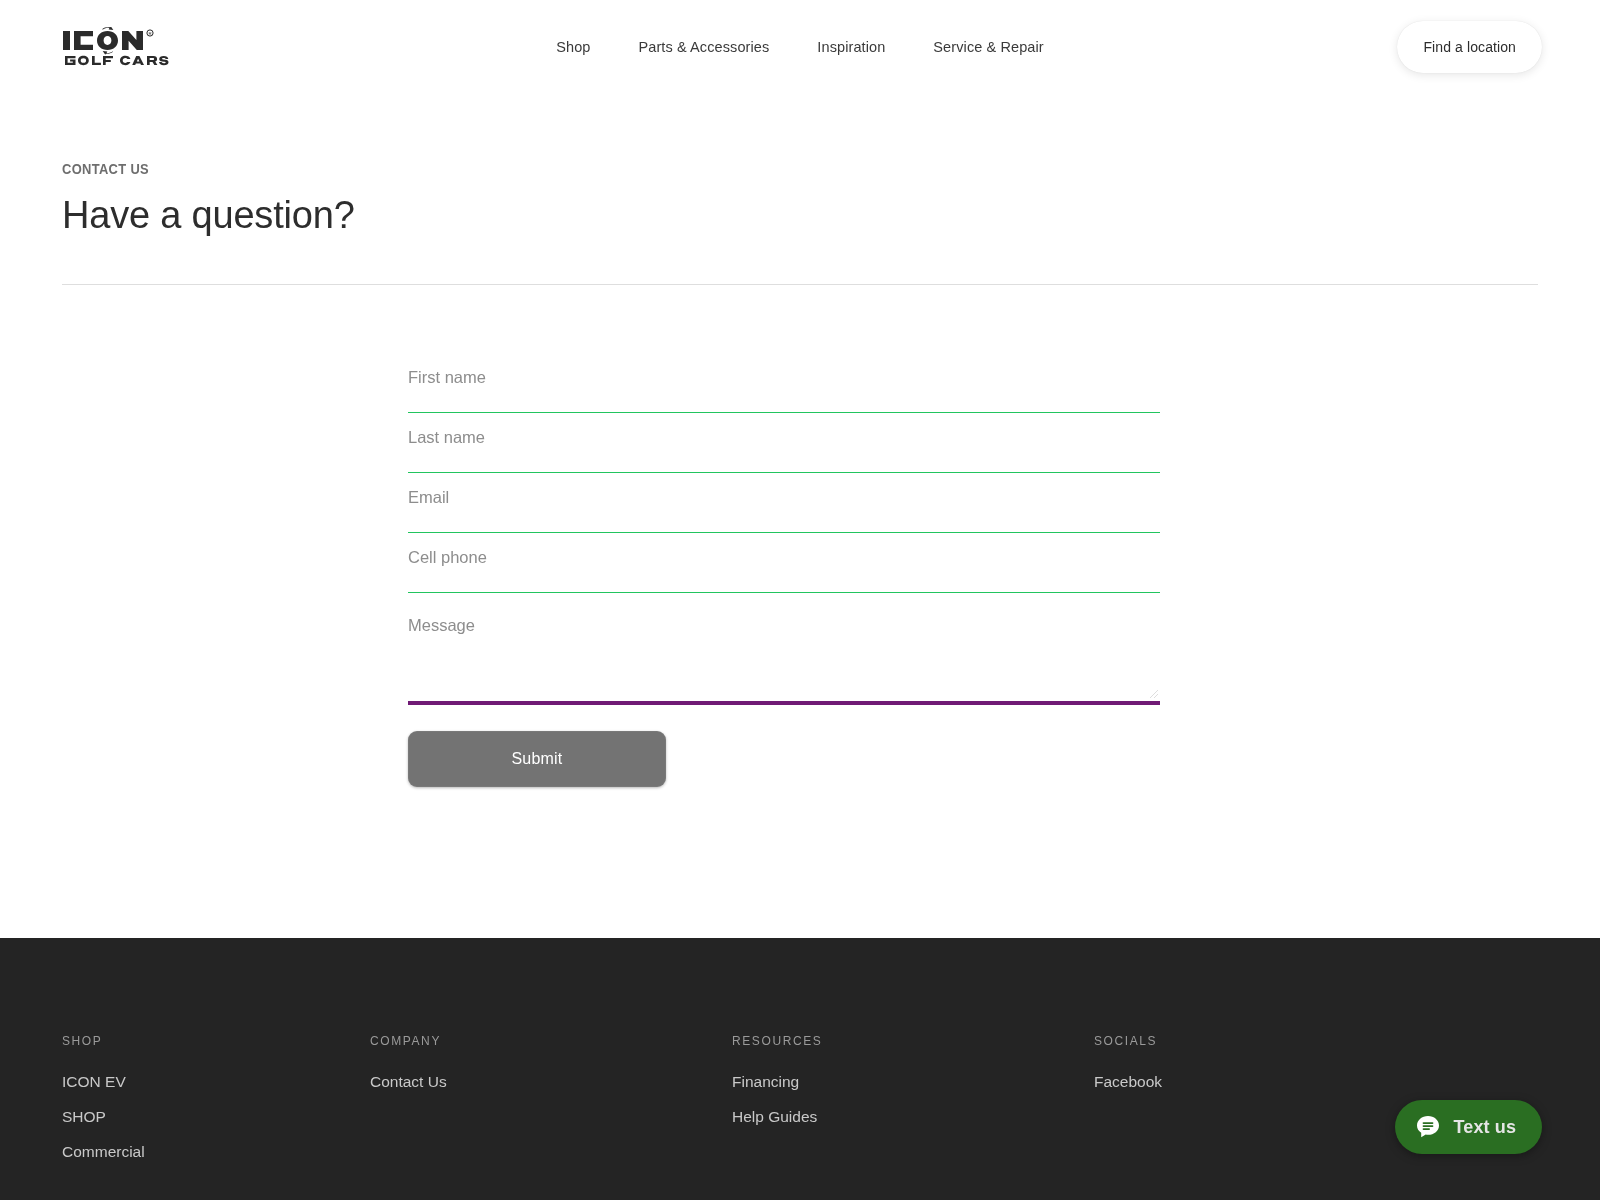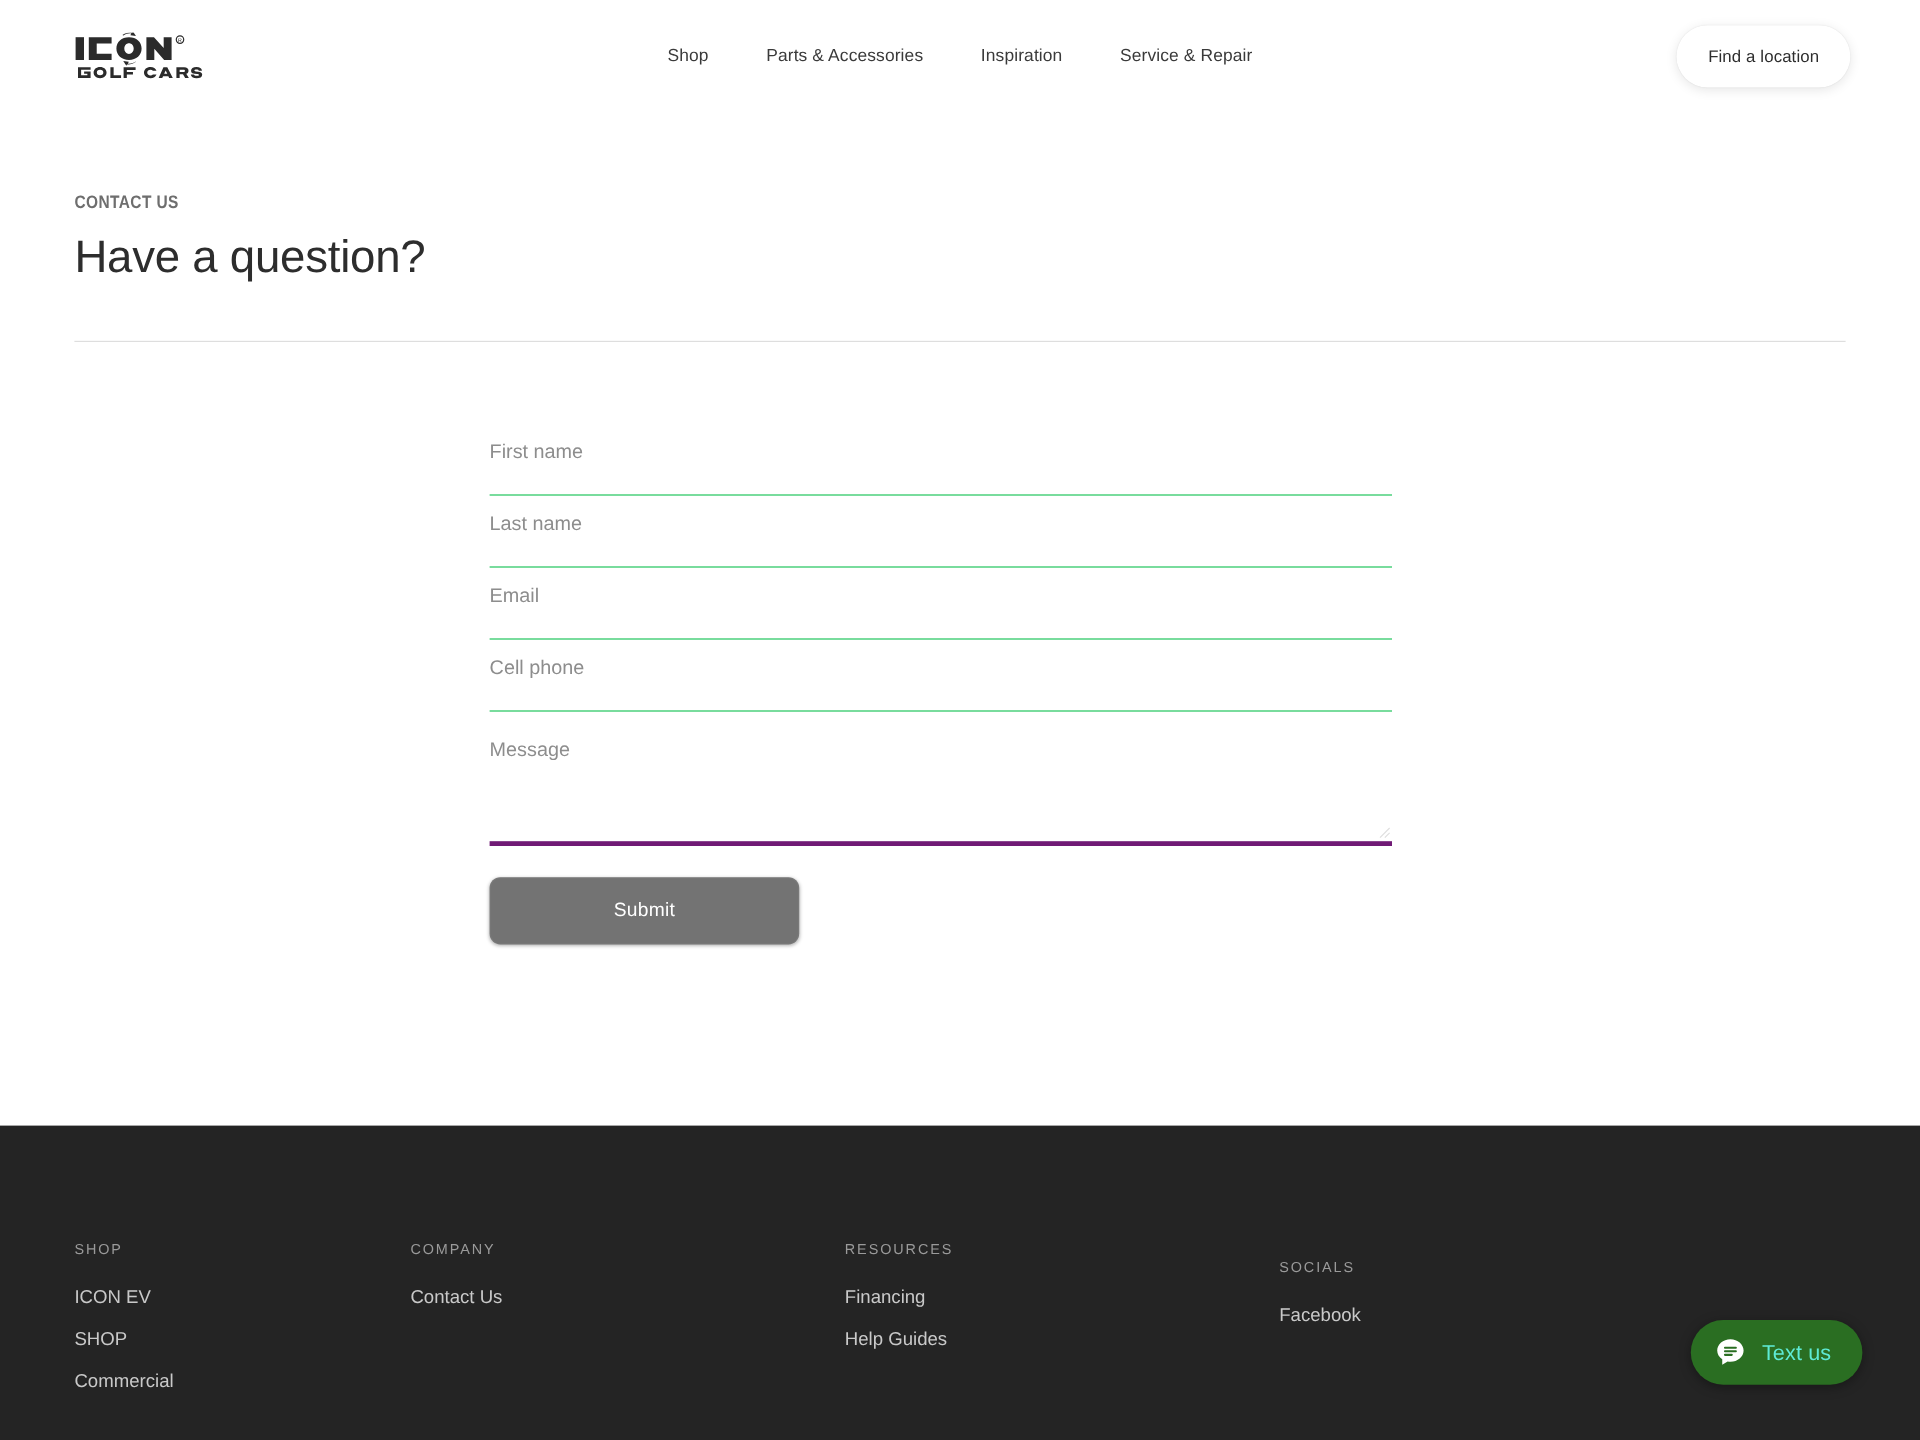--- a/index.html
+++ b/index.html
@@ -228,24 +228,24 @@
   .footer-inner {
     position: relative;
     display: flex;
     padding: 96px 0 0 0;
   }
 
   .fcol {
     flex: none;
   }
   .fcol.shop      { width: 342px; padding-left: 62px; }
-  .fcol.company   { width: 362px; }
+  .fcol.company   { width: 362px; margin-left: 28px; }
   .fcol.resources { width: 362px; }
   .fcol.locations { width: 326px; }
-  .fcol.socials   { width: 146px; margin-top: 15px; }
+  .fcol.socials   { width: 146px; }
 
   .fcol-title {
     font-size: 12px;
     letter-spacing: 1.6px;
     color: #9a9a9a;
     text-transform: uppercase;
     margin-bottom: 25px;
     line-height: 14px;
     white-space: nowrap;
   }
@@ -259,34 +259,34 @@
     margin-bottom: 17px;
     white-space: nowrap;
     cursor: pointer;
   }
 
   .fcol.locations .flink { margin-bottom: 24px; }
 
   
   .chat-widget {
     position: absolute;
-    right: 48px;
+    right: 58px;
     bottom: 46px;
     height: 54px;
     padding: 0 26px 0 20px;
     border: none;
     border-radius: 27px;
     background: #2a6e22;
-    color: #5eead4;
+    color: #e5e5e5;
     display: flex;
     align-items: center;
     gap: 13px;
     font-family: "Liberation Sans", sans-serif;
     font-size: 18px;
-    font-weight: normal;
+    font-weight: bold;
     letter-spacing: .1px;
     cursor: pointer;
     box-shadow: 0 2px 10px rgba(0,0,0,.35);
   }
 
   .chat-icon { width: 26px; height: 26px; flex: none; display: block; }
 </style>
 </head>
 <body>
 

